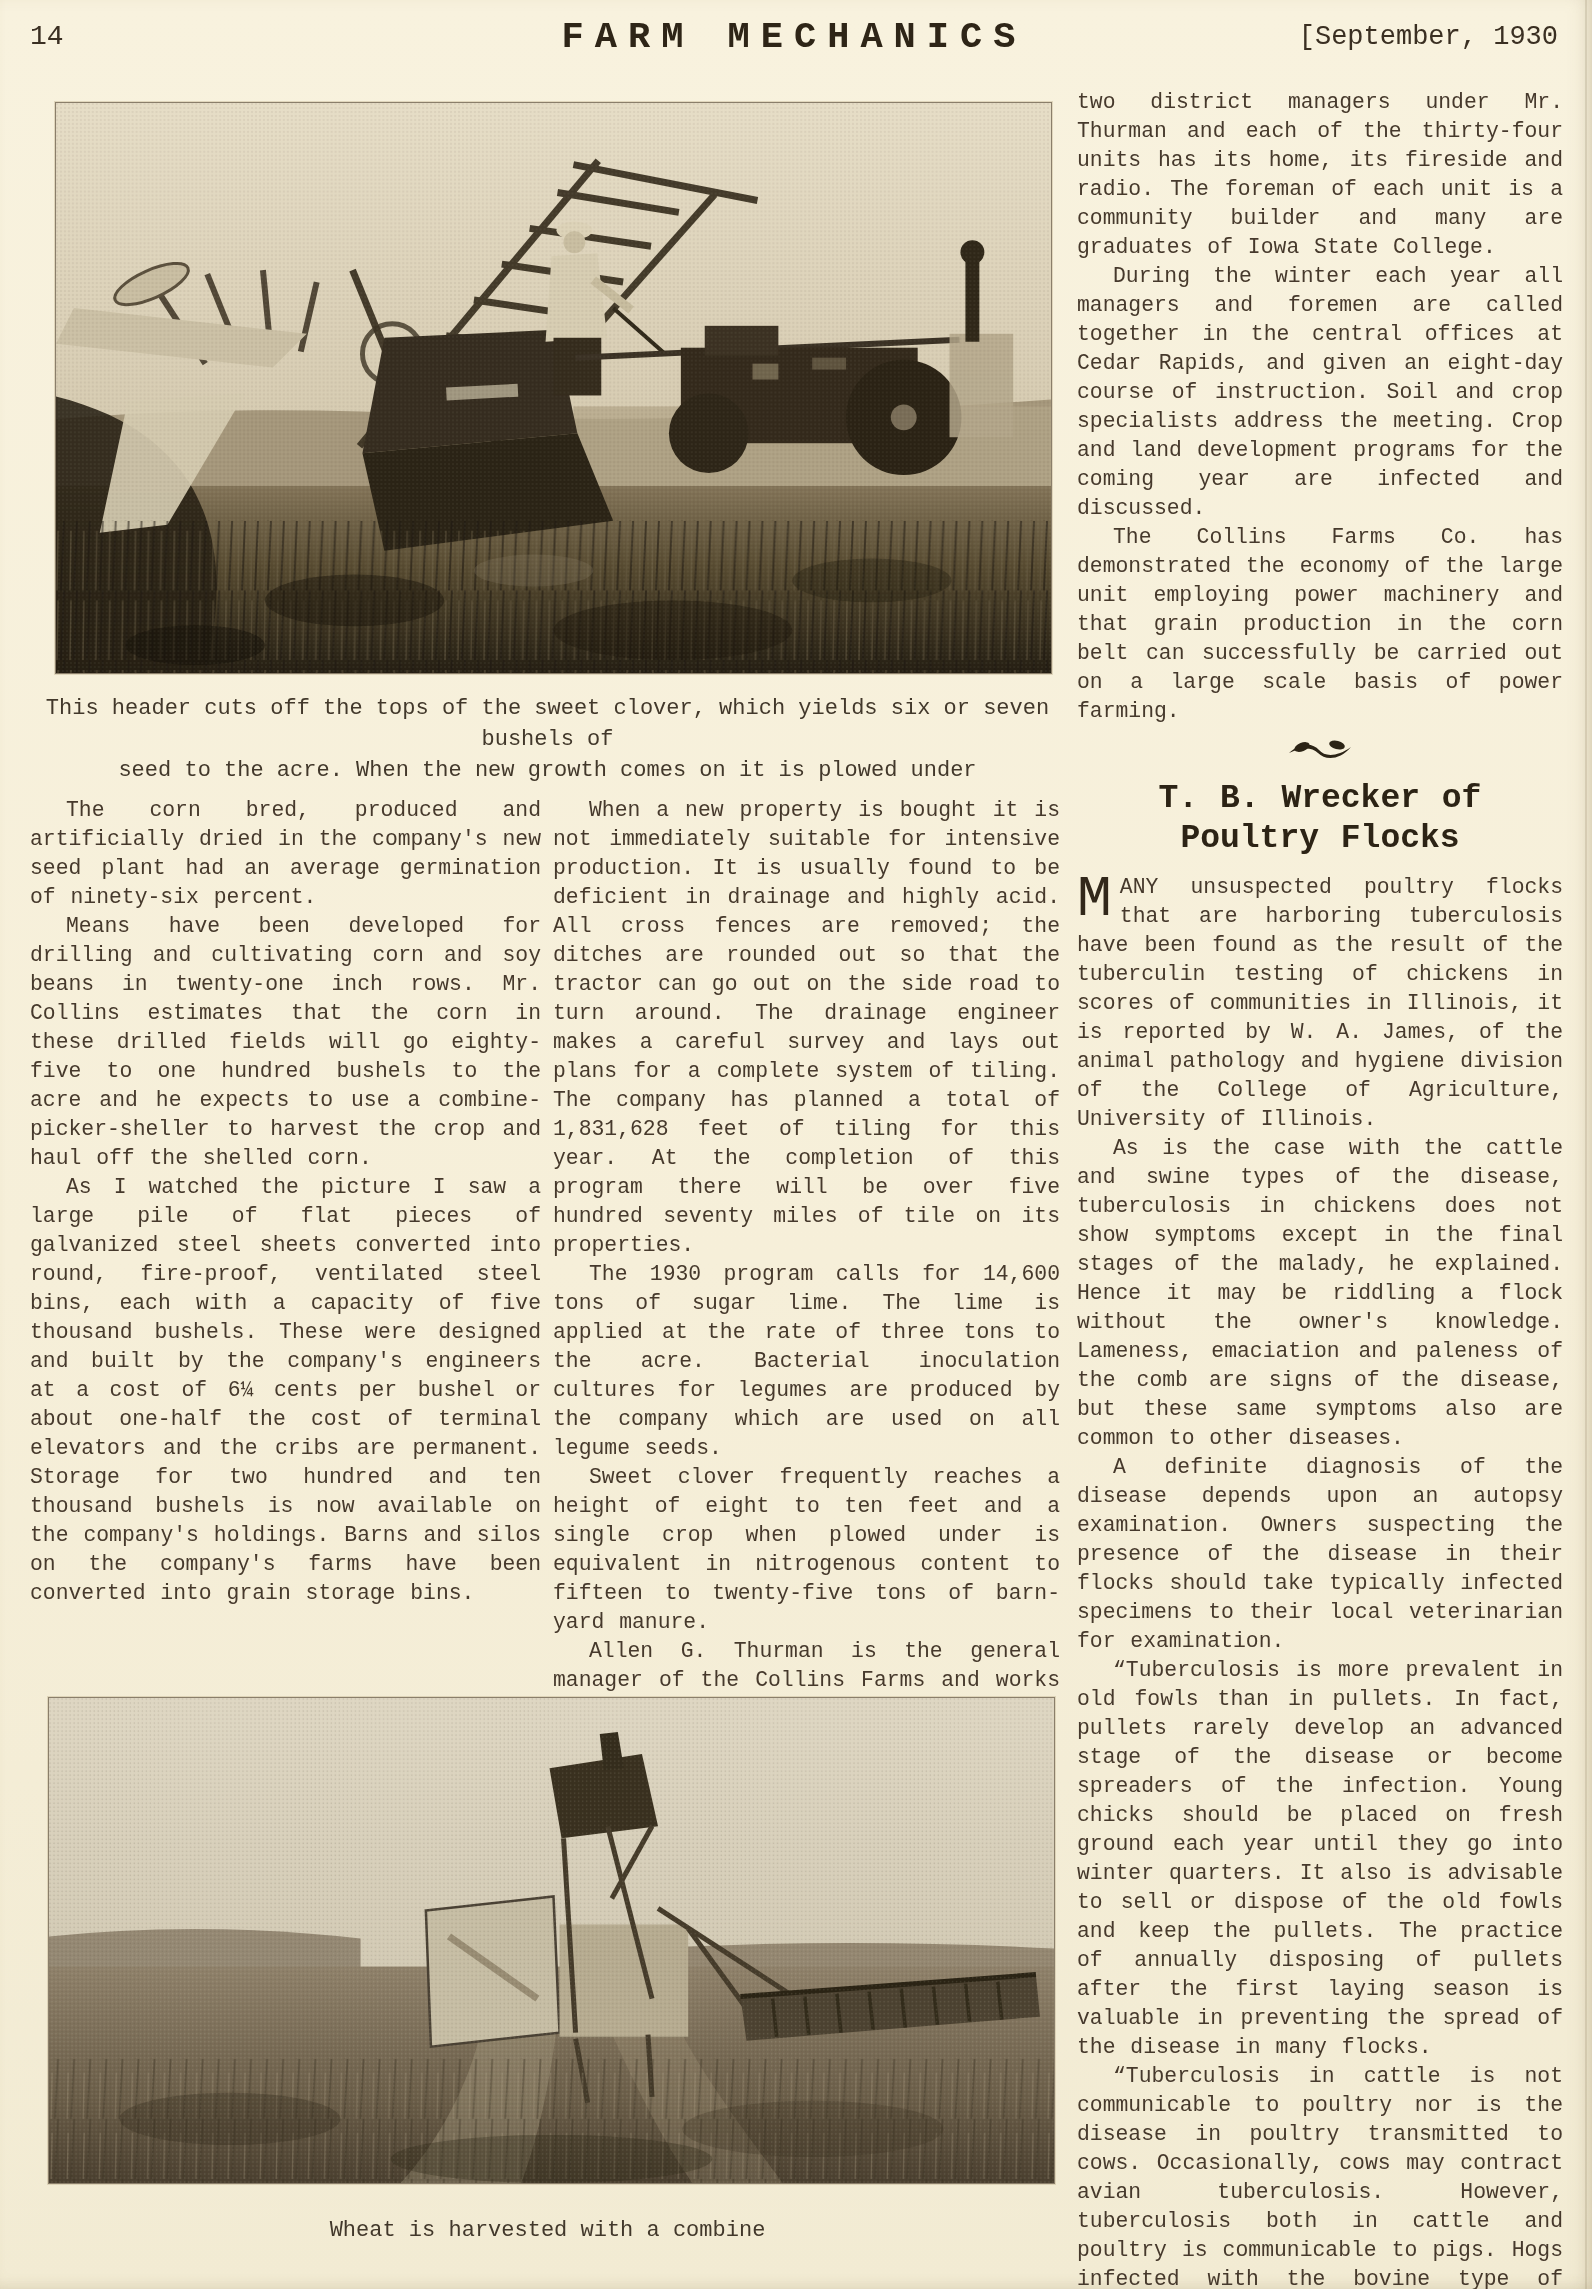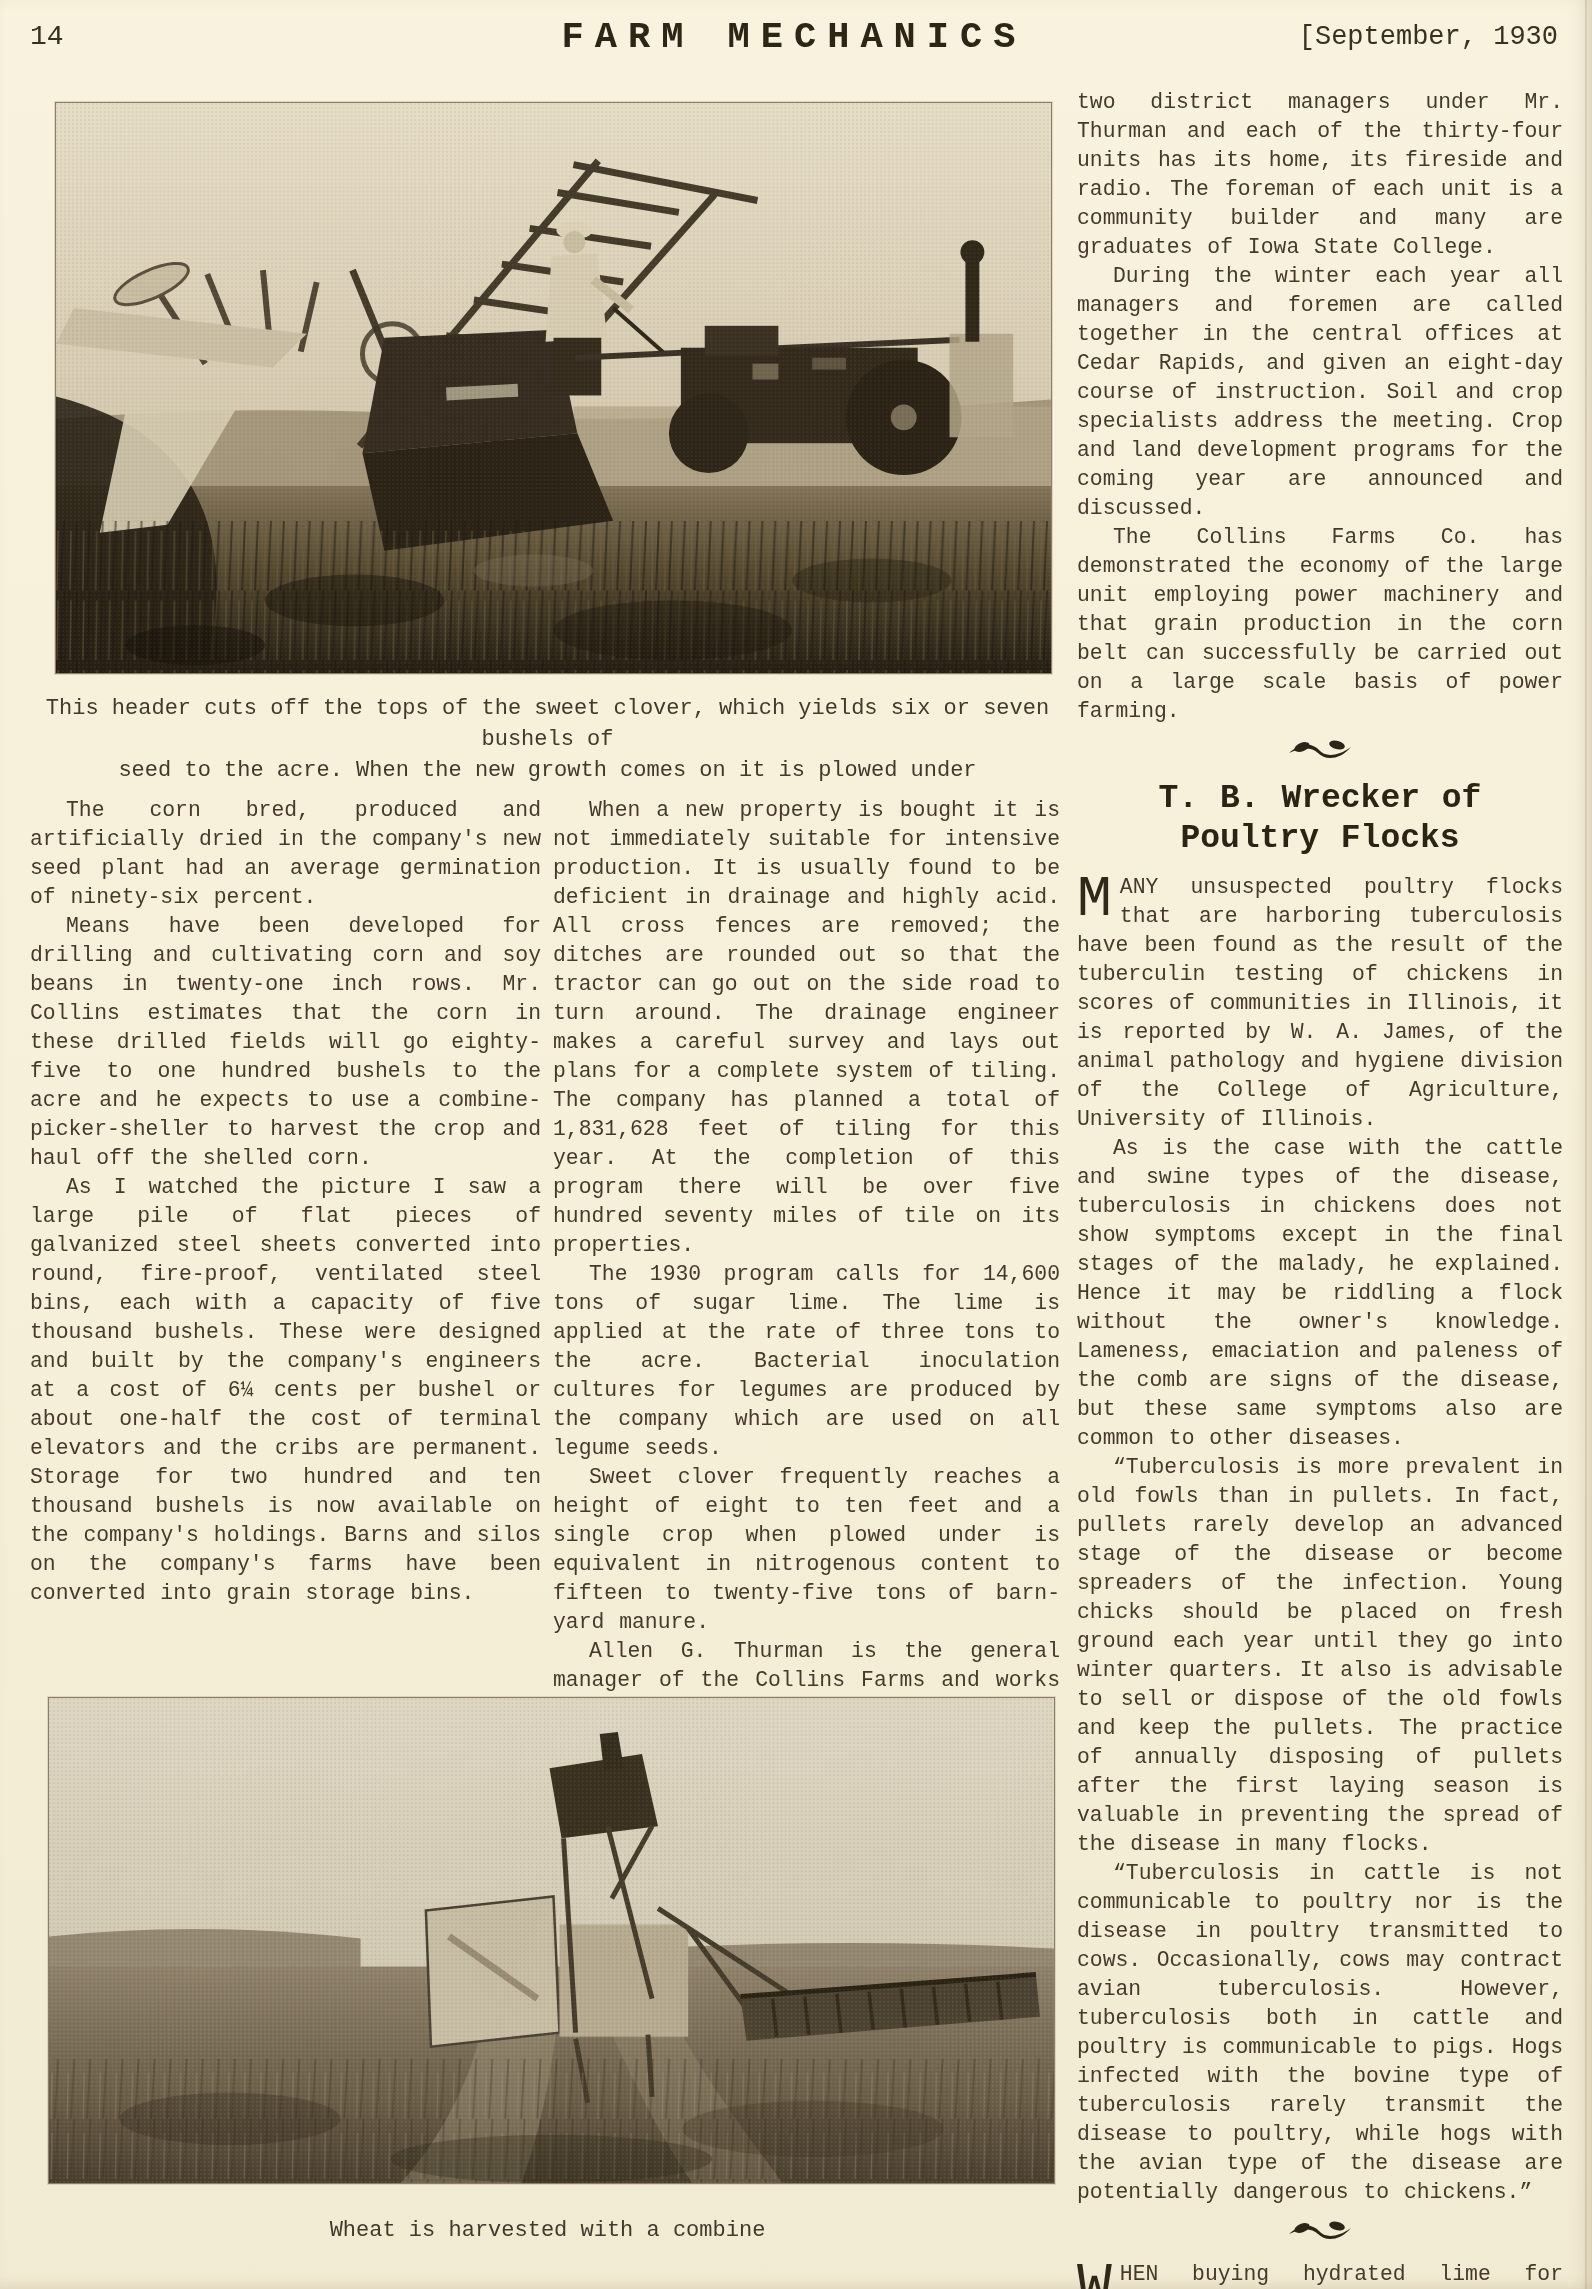--- a/index.html
+++ b/index.html
@@ -207,37 +207,38 @@
 
   <section class="col col-mid">
     <p>When a new property is bought it is not immediately suitable for intensive production.  It is usually found to be deficient in drainage and highly acid.  All cross fences are removed; the ditches are rounded out so that the tractor can go out on the side road to turn around.  The drainage engineer makes a careful survey and lays out plans for a complete system of tiling.  The company has planned a total of 1,831,628 feet of tiling for this year.  At the completion of this program there will be over five hundred seventy miles of tile on its properties.</p>
     <p>The 1930 program calls for 14,600 tons of sugar lime.  The lime is applied at the rate of three tons to the acre.  Bacterial inoculation cultures for legumes are produced by the company which are used on all legume seeds.</p>
     <p>Sweet clover frequently reaches a height of eight to ten feet and a single crop when plowed under is equivalent in nitrogenous content to fifteen to twenty-five tons of barn-yard manure.</p>
     <p>Allen G. Thurman is the general manager of the Collins Farms and works under the president, M. H. Collins.  There are</p>
   </section>
 
   <section class="col col-right">
     <p class="no-indent">two district managers under Mr. Thurman and each of the thirty-four units has its home, its fireside and radio.  The foreman of each unit is a community builder and many are graduates of Iowa State College.</p>
-    <p>During the winter each year all managers and foremen are called together in the central offices at Cedar Rapids, and given an eight-day course of instruction.  Soil and crop specialists address the meeting.  Crop and land development programs for the coming year are announced and discussed.</p>
+    <p>During the winter each year all managers and foremen are called together in the central offices at Cedar Rapids, and given an eight-day course of instruction.  Soil and crop specialists address the meeting.  Crop and land development programs for the coming year are infected and discussed.</p>
     <p>The Collins Farms Co. has demonstrated the economy of the large unit employing power machinery and that grain production in the corn belt can successfully be carried out on a large scale basis of power farming.</p>
 
     <div class="fleuron">
       <svg viewBox="0 0 70 24" width="70" height="24" aria-hidden="true">
         <path d="M4 15 C 16 4 28 5 34 12 C 40 19 52 19 66 9 C 54 23 40 22 33 15 C 26 8 14 10 4 15 Z" fill="#2c2416"></path>
         <ellipse cx="17" cy="9" rx="8" ry="4.2" fill="#2c2416" transform="rotate(-22 17 9)"></ellipse>
         <ellipse cx="52" cy="7" rx="8" ry="4.2" fill="#2c2416" transform="rotate(14 52 7)"></ellipse>
       </svg>
     </div>
 
     <h2 class="article-heading">T. B. Wrecker of Poultry Flocks</h2>
 
     <p class="dropcap-para no-indent">
       <span class="dropcap">M</span><span>ANY unsuspected poultry flocks that are harboring tuberculosis have been found as the result of the tuberculin testing of chickens in scores of communities in Illinois, it is reported by W. A. James, of the animal pathology and hygiene division of the College of Agriculture, University of Illinois.</span>
     </p>
     <p>As is the case with the cattle and swine types of the disease, tuberculosis in chickens does not show symptoms except in the final stages of the malady, he explained.  Hence it may be riddling a flock without the owner's knowledge.  Lameness, emaciation and paleness of the comb are signs of the disease, but these same symptoms also are common to other diseases.</p>
+    <p>A definite diagnosis of the disease depends upon an autopsy examination.  Owners suspecting the presence of the disease in their flocks should take typically infected specimens to their local veterinarian for examination.</p>
     <p>“Tuberculosis is more prevalent in old fowls than in pullets.  In fact, pullets rarely develop an advanced stage of the disease or become spreaders of the infection.  Young chicks should be placed on fresh ground each year until they go into winter quarters.  It also is advisable to sell or dispose of the old fowls and keep the pullets.  The practice of annually disposing of pullets after the first laying season is valuable in preventing the spread of the disease in many flocks.</p>
     <p>“Tuberculosis in cattle is not communicable to poultry nor is the disease in poultry transmitted to cows.  Occasionally, cows may contract avian tuberculosis.  However, tuberculosis both in cattle and poultry is communicable to pigs.  Hogs infected with the bovine type of tuberculosis rarely transmit the disease to poultry, while hogs with the avian type of the disease are potentially dangerous to chickens.”</p>
 
     <div class="fleuron">
       <svg viewBox="0 0 70 24" width="70" height="24" aria-hidden="true">
         <path d="M4 15 C 16 4 28 5 34 12 C 40 19 52 19 66 9 C 54 23 40 22 33 15 C 26 8 14 10 4 15 Z" fill="#2c2416"></path>
         <ellipse cx="17" cy="9" rx="8" ry="4.2" fill="#2c2416" transform="rotate(-22 17 9)"></ellipse>
         <ellipse cx="52" cy="7" rx="8" ry="4.2" fill="#2c2416" transform="rotate(14 52 7)"></ellipse>
       </svg>
     </div>

